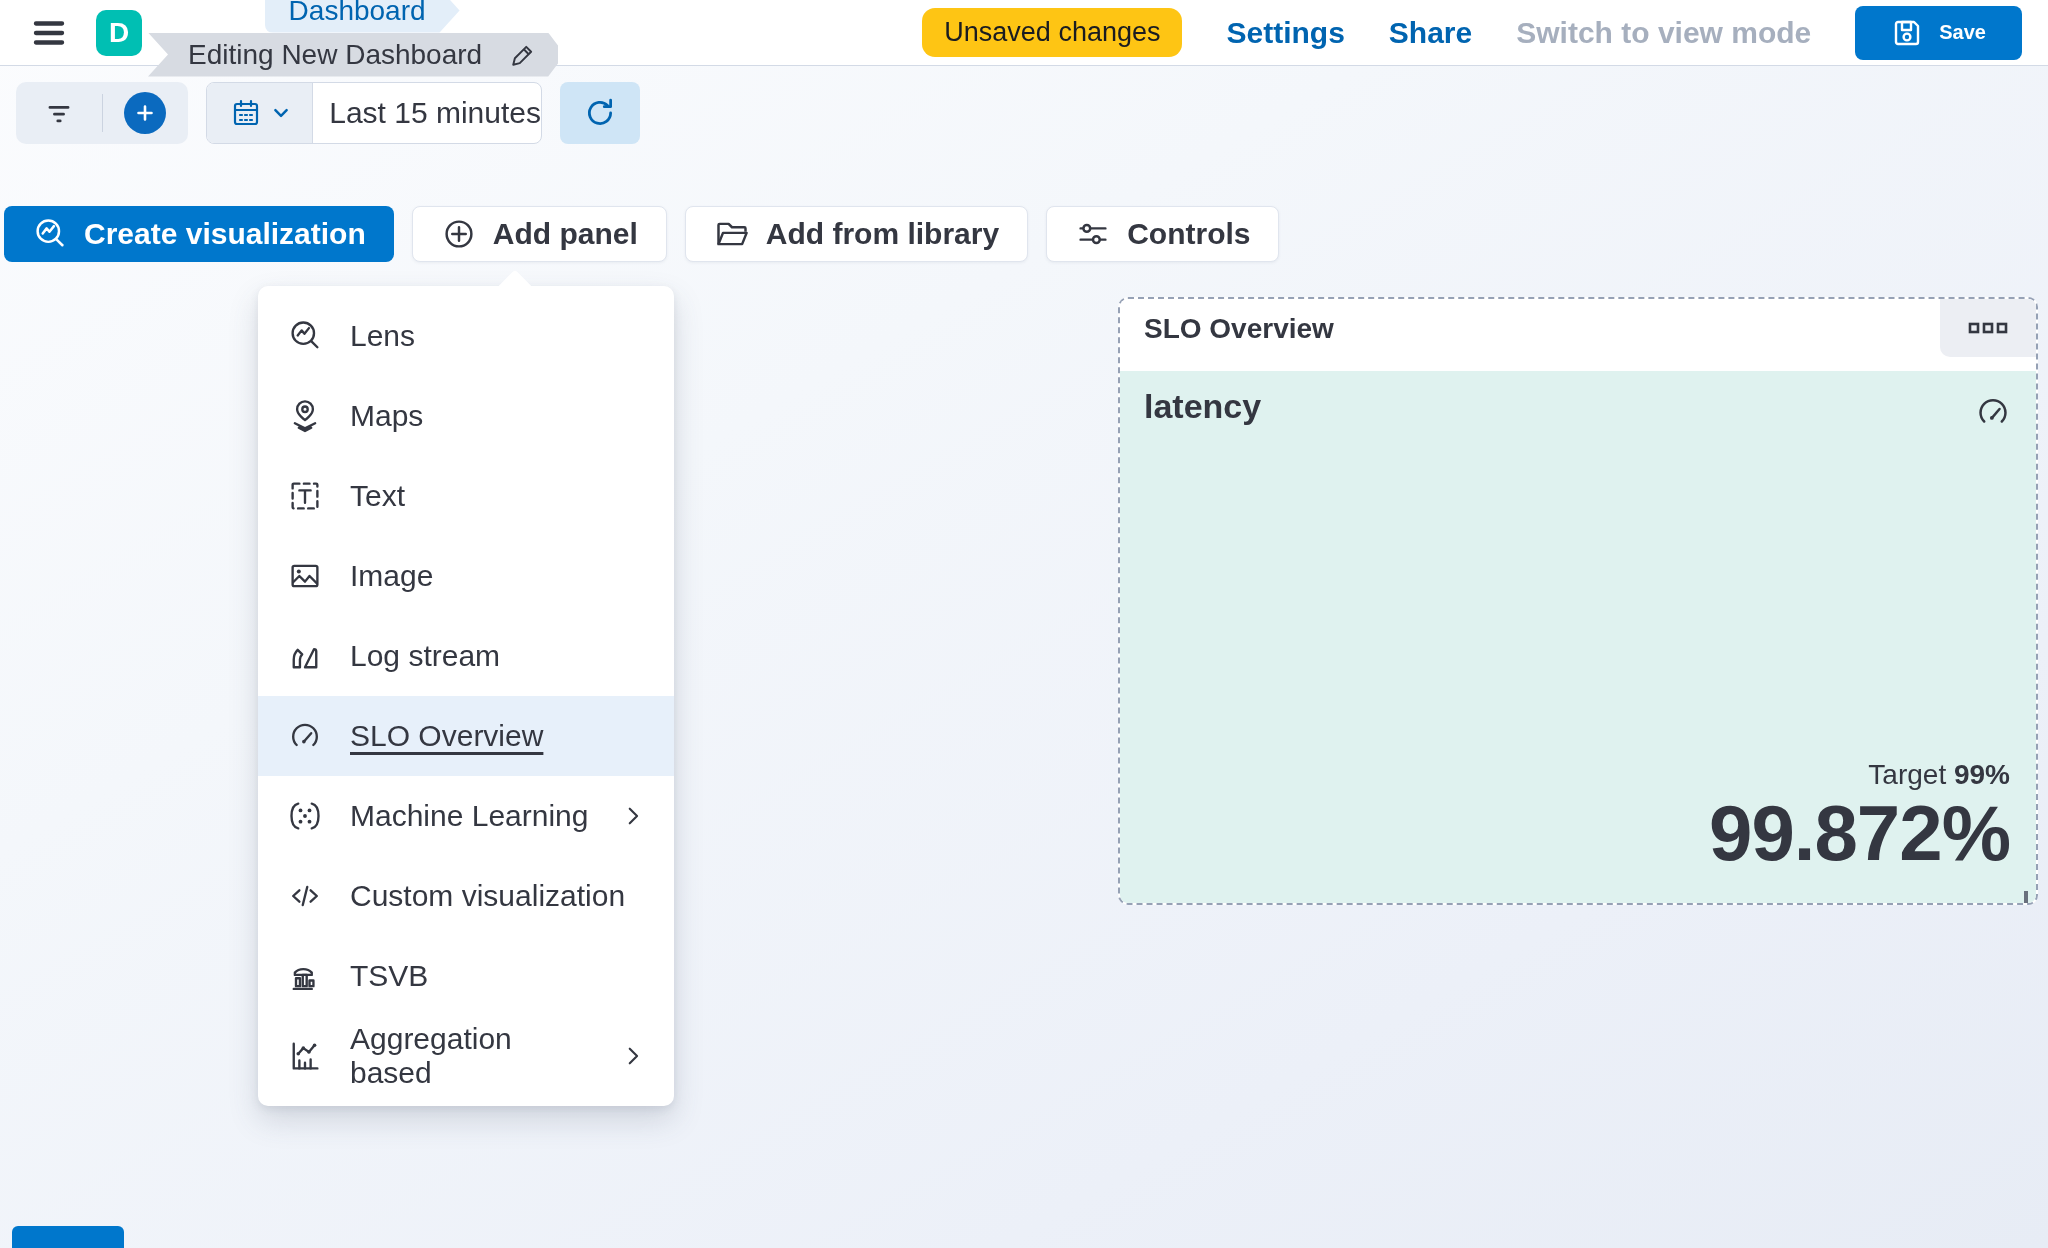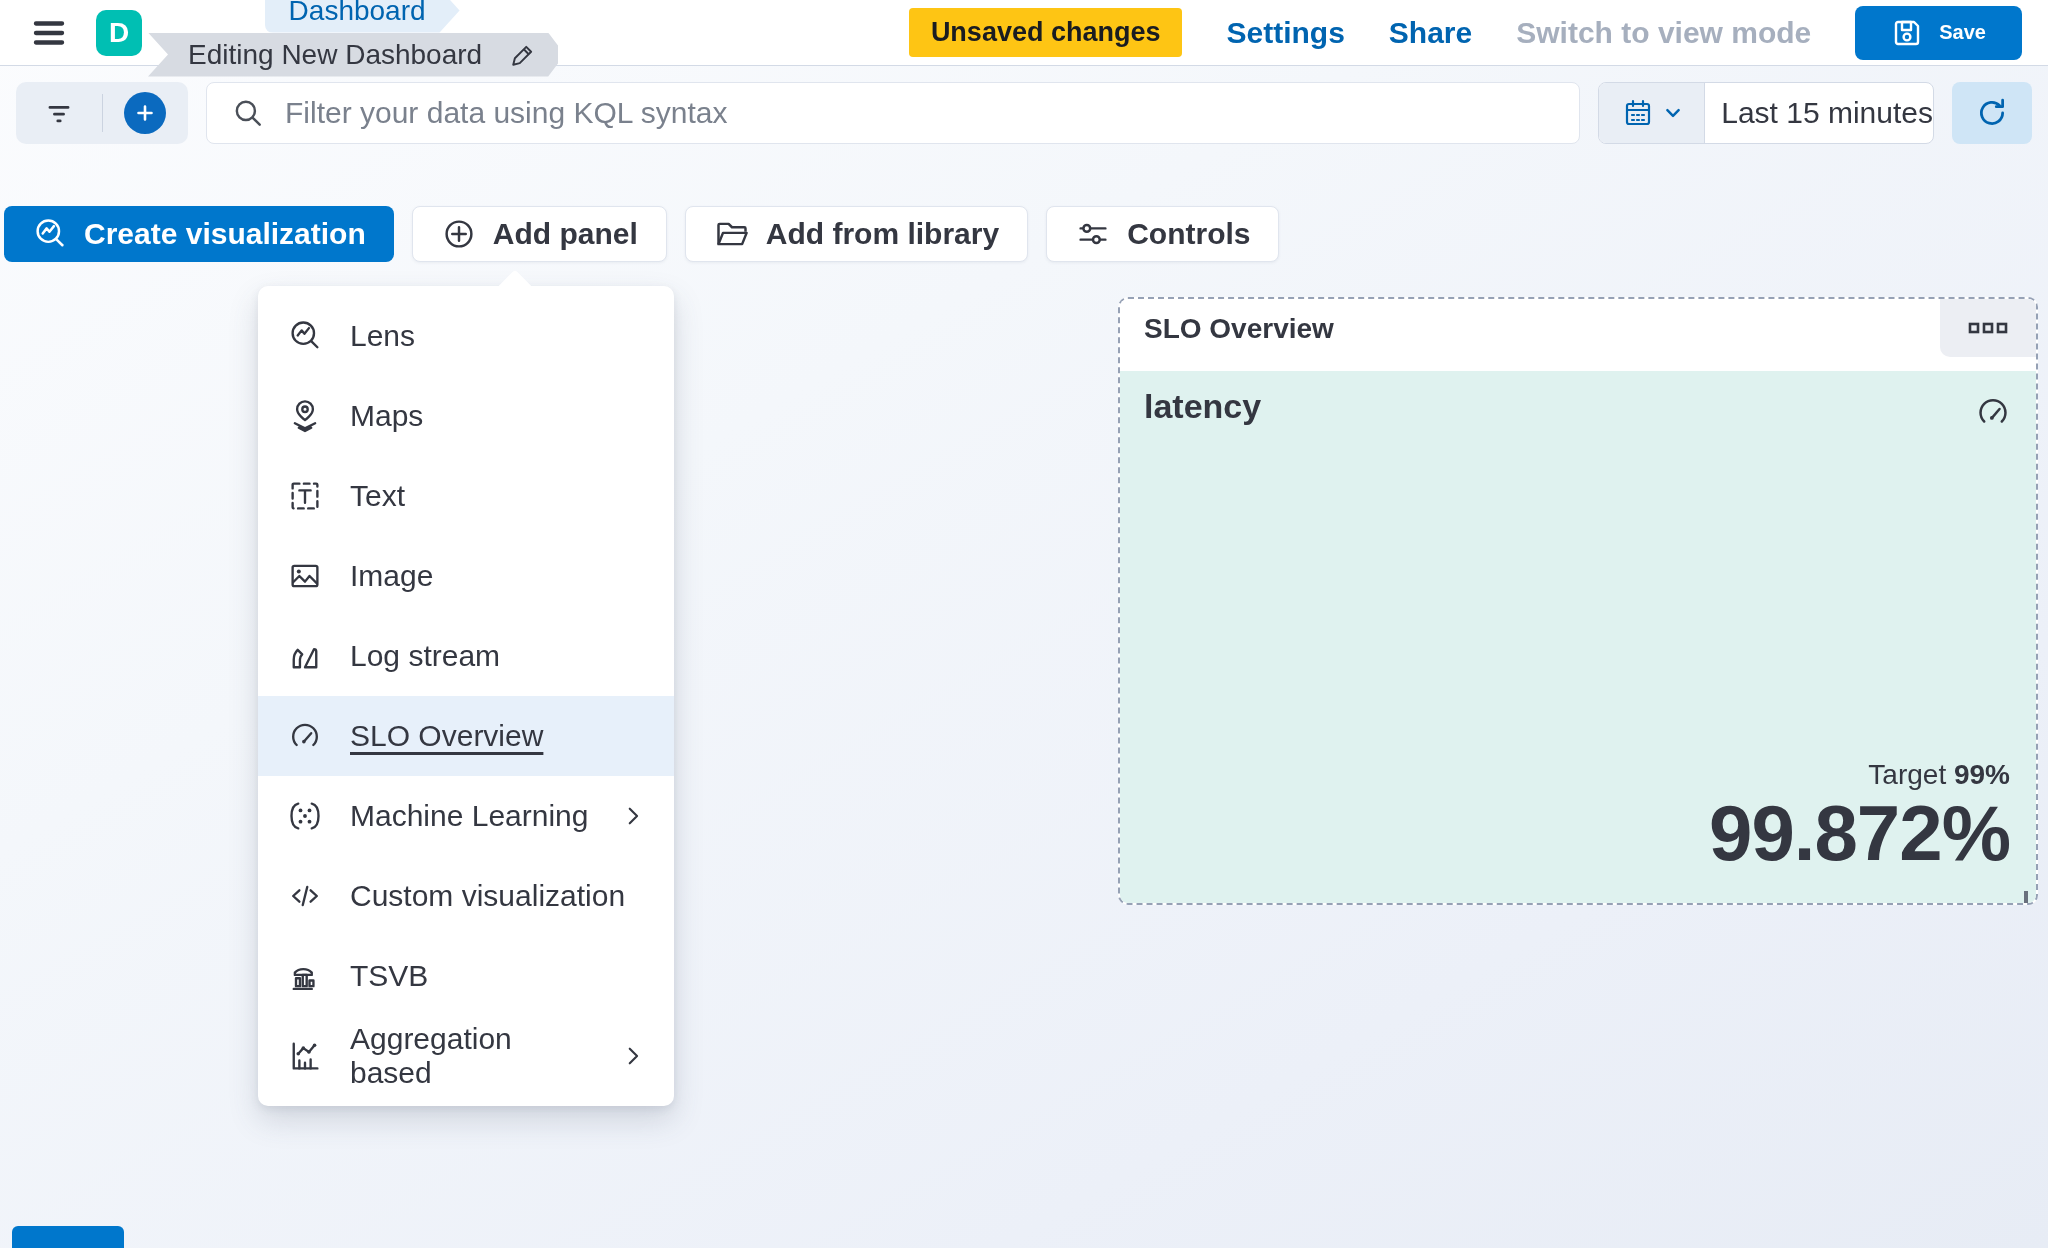--- a/index.html
+++ b/index.html
@@ -32,22 +32,22 @@
     clip-path:polygon(0 0, calc(100% - 20px) 0, 100% 50%, calc(100% - 20px) 100%, 0 100%);
   }
   .crumb-last{
     background:#D7DBE2; color:#343741; font-weight:500;
     padding:0 22px 0 40px; margin-left:-18px; gap:28px;
     clip-path:polygon(0 0, calc(100% - 10px) 0, 100% 30%, 100% 70%, calc(100% - 10px) 100%, 0 100%, 20px 50%);
     border-radius:0 10px 10px 0;
   }
   .header-right{ margin-left:auto; display:flex; align-items:center; gap:44px; }
   .badge-warning{
-    background:#FEC514; color:#1a1c21; font-weight:700; font-size:27px;
-    padding:9px 22px; border-radius:4px; cursor:pointer;
+    background:#FEC514; color:#1a1c21; font-weight:400; font-size:27px;
+    padding:9px 22px; border-radius:13px; cursor:pointer;
   }
   .header-link{ font-size:30px; font-weight:600; color:#0064B0; cursor:pointer; }
   .header-link.disabled{ color:#A6AFBE; cursor:default; }
   .save-btn{
     background:#0077CC; color:#fff; border:none; border-radius:8px;
     height:54px; padding:0 36px; font-size:20px; font-weight:600;
     display:flex; align-items:center; gap:16px; cursor:pointer;
     font-family:"Liberation Sans", sans-serif;
   }
 
@@ -215,27 +215,20 @@
     <div class="divider"></div>
     <div class="half">
       <span class="plus-circle">
         <svg width="26" height="26" viewBox="0 0 32 32" fill="none" stroke="#fff" stroke-width="3.2" stroke-linecap="round">
           <path d="M16 8 V24 M8 16 H24"></path>
         </svg>
       </span>
     </div>
   </div>
 
-  <div class="search-box">
-    <svg width="34" height="34" viewBox="0 0 32 32" fill="none" stroke="#4A4F58" stroke-width="2.3" stroke-linecap="round">
-      <circle cx="14" cy="14" r="8.5"></circle>
-      <path d="M20.5 20.5 L27 27"></path>
-    </svg>
-    <input type="text" value="" placeholder="Filter your data using KQL syntax" style="">
-  </div>
 
   <div class="date-group">
     <div class="date-picker-btn">
       <svg width="32" height="32" viewBox="0 0 32 32" fill="none" stroke="#0064B0" stroke-width="2.2" stroke-linecap="round">
         <rect x="5" y="7" width="22" height="20" rx="2"></rect>
         <path d="M11 4 v5 M21 4 v5 M5 13 h22"></path>
         <path d="M10 18 h2 M15 18 h2 M20 18 h2 M10 23 h2 M15 23 h2 M20 23 h2"></path>
       </svg>
       <svg width="18" height="18" viewBox="0 0 16 16" fill="none" stroke="#0064B0" stroke-width="2.2" stroke-linecap="round" stroke-linejoin="round">
         <path d="M3 5.5 l5 5 5-5"></path>

